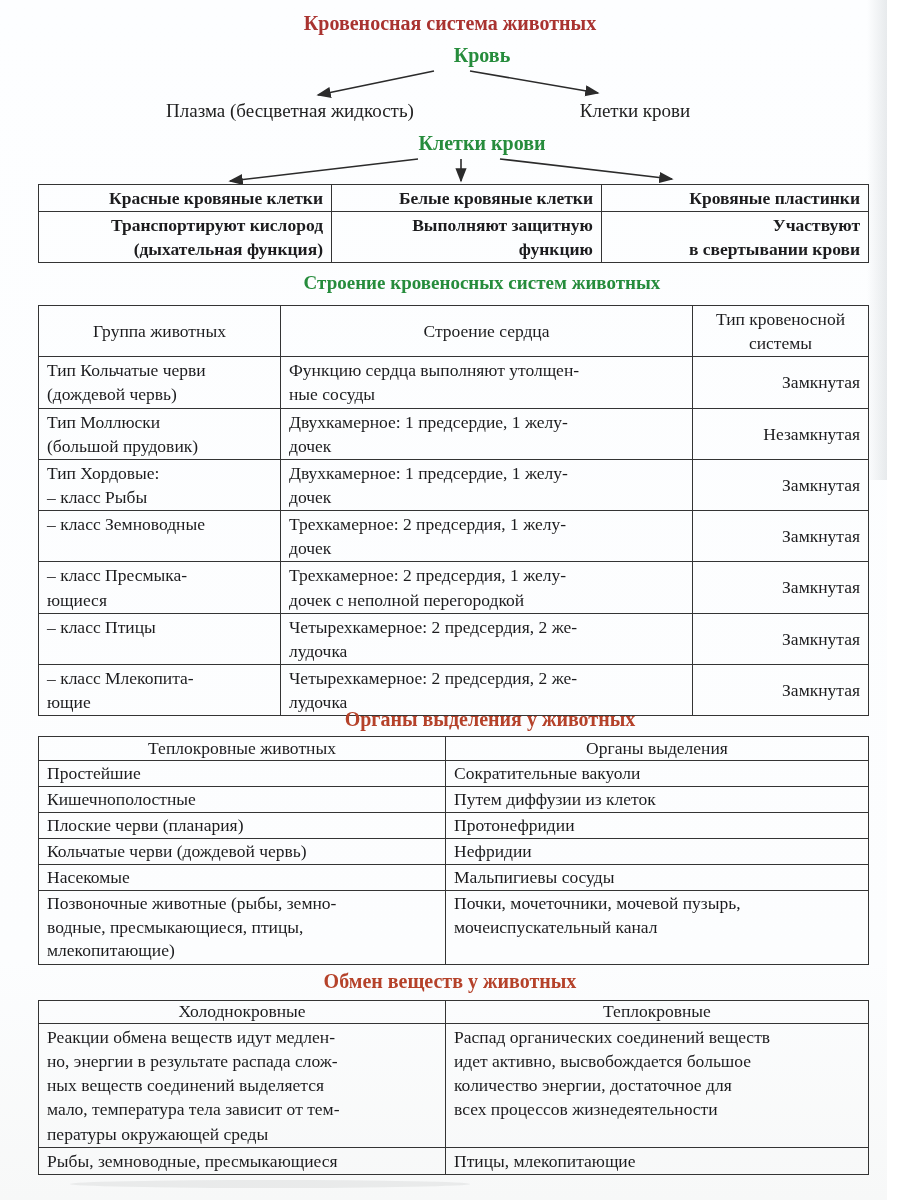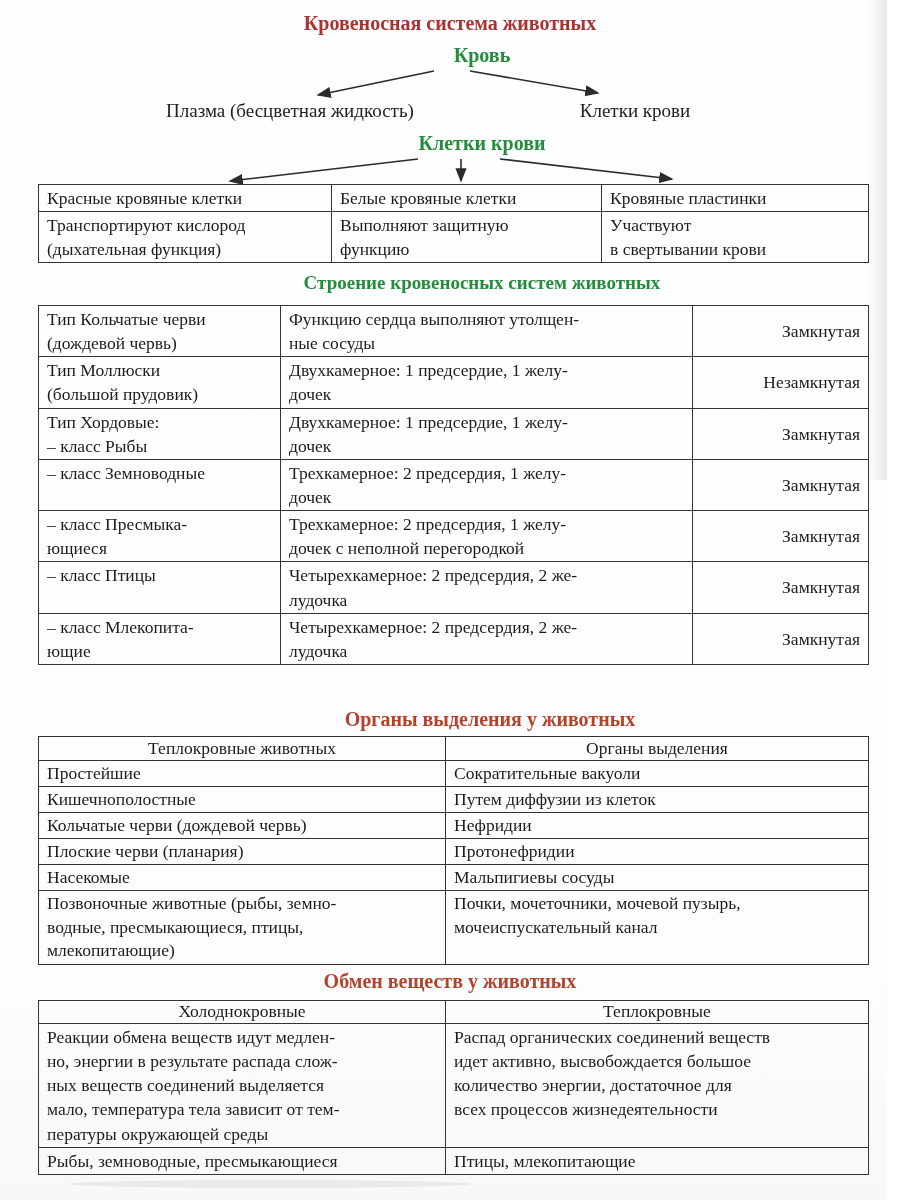--- a/index.html
+++ b/index.html
@@ -23,21 +23,21 @@
 
   table{position:absolute;left:38px;width:830px;border-collapse:collapse;table-layout:fixed;}
   td,th{border:1.8px solid #343434;font-weight:400;font-size:17.5px;
         white-space:pre-line;box-sizing:border-box;padding:1px 8px;line-height:1.38;}
   th{text-align:center;vertical-align:middle;}
 
   
   #t-blood{top:184px;}
   #t-blood tr.hdr{height:27px;}
   #t-blood tr.body{height:50px;}
-  #t-blood td{text-align:left;vertical-align:middle;}
+  #t-blood td{text-align:right;vertical-align:middle;font-weight:bold;}
 
   
   #t-structure{top:305px;}
   #t-structure tr.hdr{height:44px;}
   #t-structure tr.body{height:50px;}
   #t-structure td{vertical-align:top;text-align:left;}
   #t-structure td.type{vertical-align:middle;text-align:right;}
 
   
   #t-excretion{top:736px;}
@@ -118,20 +118,26 @@
 
   <div class="heading head-green" style="top:272px;font-size:19px;">Строение кровеносных систем животных</div>
 
   <table id="t-structure">
     <colgroup>
         <col style="width:242px">
         <col style="width:412px">
         <col style="width:176px">
       </colgroup>
     <tbody>
+        <tr class="hdr">
+      <th>Группа животных</th>
+      <th>Строение сердца</th>
+      <th>Тип кровеносной
+системы</th>
+    </tr>
     <tr class="body">
       <td>Тип Кольчатые черви
 (дождевой червь)</td>
       <td>Функцию сердца выполняют утолщен-
 ные сосуды</td>
       <td class="type">Замкнутая</td>
     </tr>
     <tr class="body">
       <td>Тип Моллюски
 (большой прудовик)</td>
@@ -189,26 +195,26 @@
     </tr>
     <tr class="body">
       <td>Простейшие</td>
       <td>Сократительные вакуоли</td>
     </tr>
     <tr class="body">
       <td>Кишечнополостные</td>
       <td>Путем диффузии из клеток</td>
     </tr>
     <tr class="body">
+      <td>Плоские черви (планария)</td>
+      <td>Протонефридии</td>
+    </tr>
+    <tr class="body">
       <td>Кольчатые черви (дождевой червь)</td>
       <td>Нефридии</td>
-    </tr>
-    <tr class="body">
-      <td>Плоские черви (планария)</td>
-      <td>Протонефридии</td>
     </tr>
     <tr class="body">
       <td>Насекомые</td>
       <td>Мальпигиевы сосуды</td>
     </tr>
     <tr class="body-tall">
       <td>Позвоночные животные (рыбы, земно-
 водные, пресмыкающиеся, птицы,
 млекопитающие)</td>
       <td>Почки, мочеточники, мочевой пузырь,

